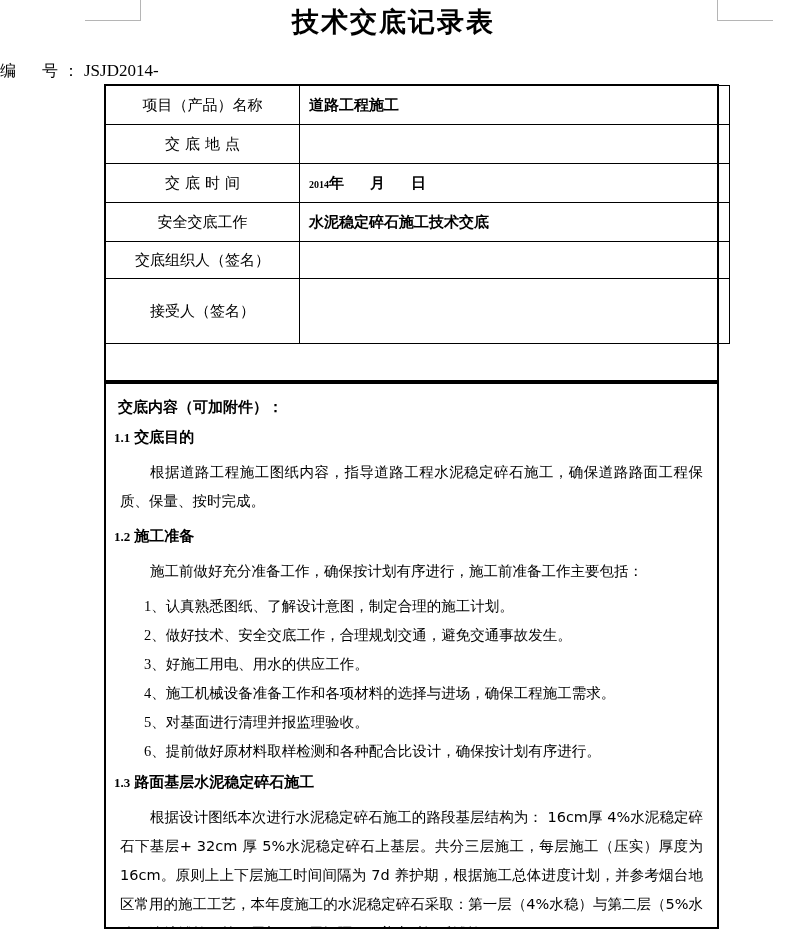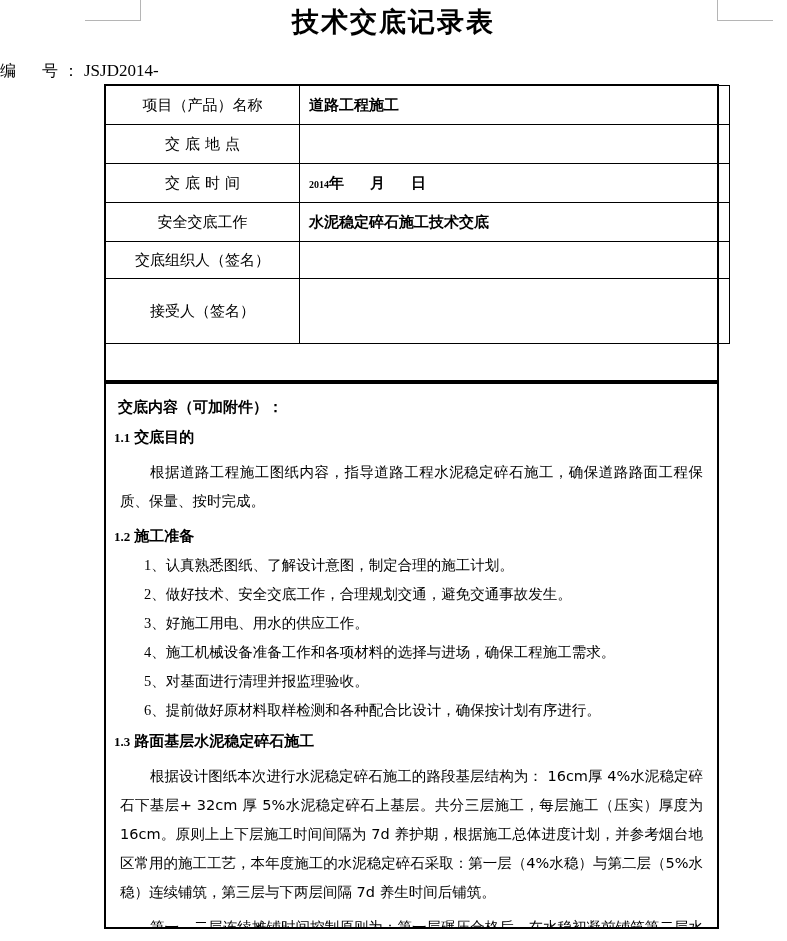--- a/index.html
+++ b/index.html
@@ -238,20 +238,21 @@
   <div class="content-heading">交底内容（可加附件）：</div>
 
   <div class="section-heading">
     <span class="num">1.1</span><span>交底目的</span>
   </div>
   <p class="para indent">根据道路工程施工图纸内容，指导道路工程水泥稳定碎石施工，确保道路路面工程保质、保量、按时完成。</p>
 
   <div class="section-heading">
     <span class="num">1.2</span><span>施工准备</span>
   </div>
+  <p class="para indent">施工前做好充分准备工作，确保按计划有序进行，施工前准备工作主要包括：</p>
   <p class="list-item"><span class="num">1</span><span>、认真熟悉图纸、了解设计意图，制定合理的施工计划。</span></p>
   <p class="list-item"><span class="num">2</span><span>、做好技术、安全交底工作，合理规划交通，避免交通事故发生。</span></p>
   <p class="list-item"><span class="num">3</span><span>、好施工用电、用水的供应工作。</span></p>
   <p class="list-item"><span class="num">4</span><span>、施工机械设备准备工作和各项材料的选择与进场，确保工程施工需求。</span></p>
   <p class="list-item"><span class="num">5</span><span>、对基面进行清理并报监理验收。</span></p>
   <p class="list-item"><span class="num">6</span><span>、提前做好原材料取样检测和各种配合比设计，确保按计划有序进行。</span></p>
 
   <div class="section-heading">
     <span class="num">1.3</span><span>路面基层水泥稳定碎石施工</span>
   </div>

